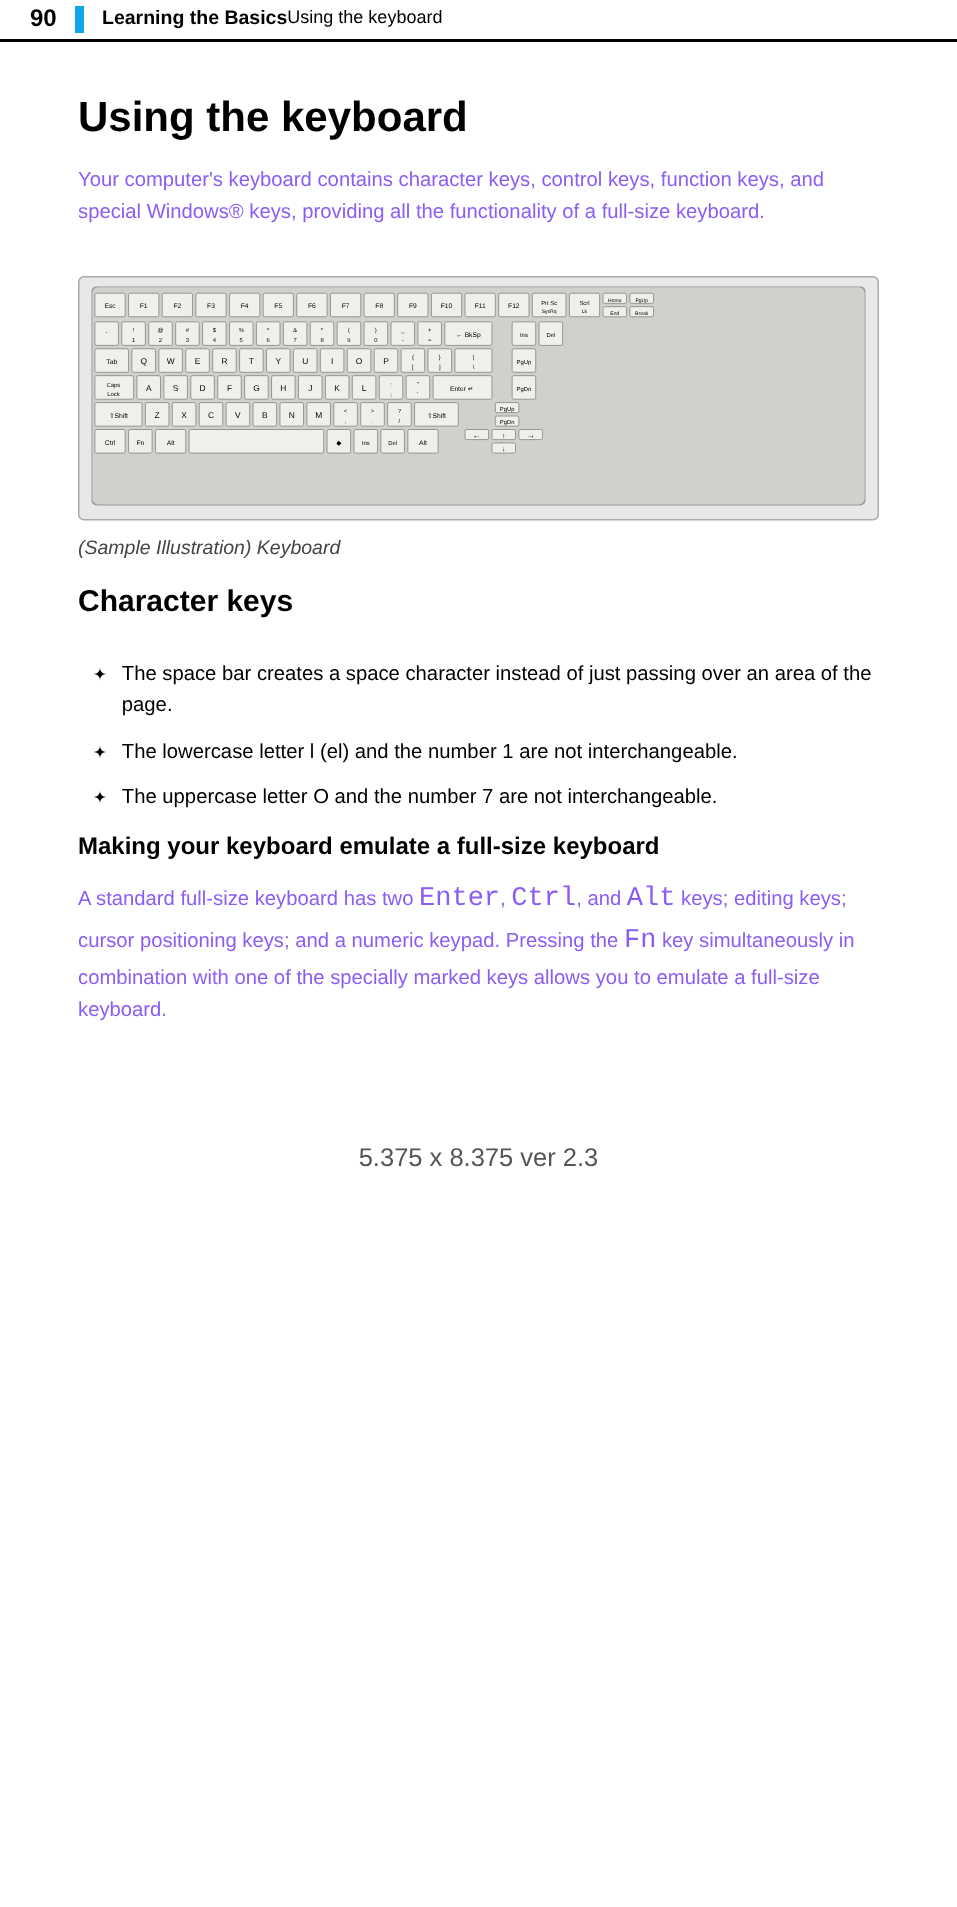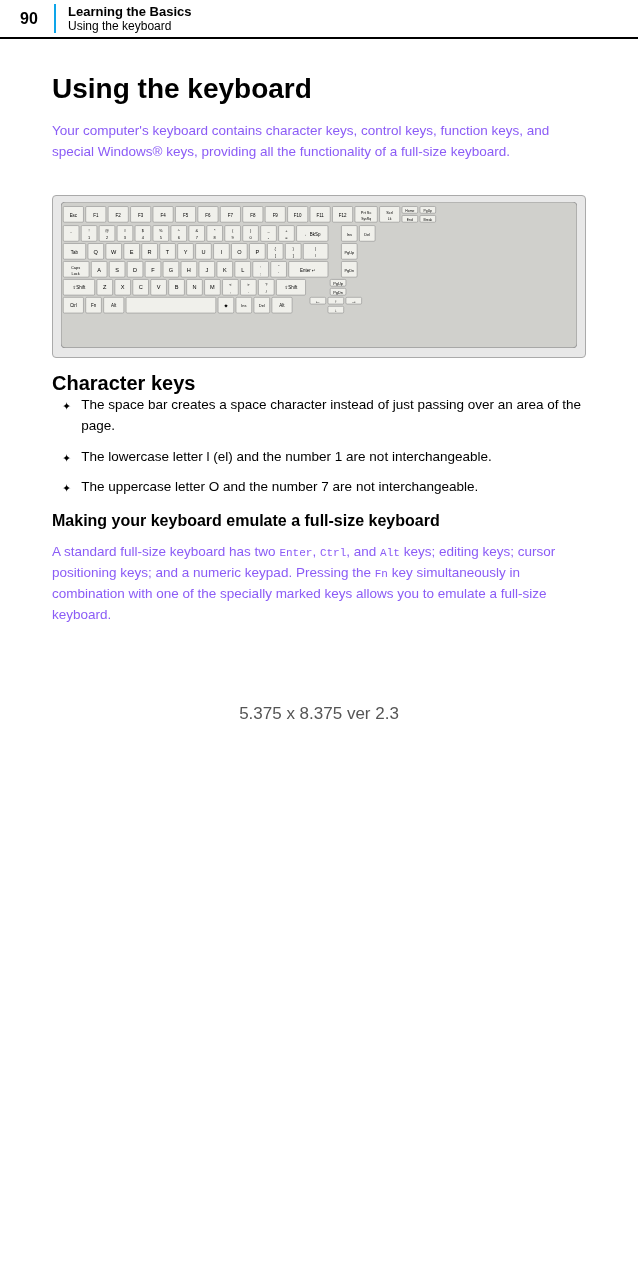--- a/index.html
+++ b/index.html
@@ -21,27 +21,27 @@
       padding: 4px 20px 4px 20px;
       margin-bottom: 0;
     }
 
     .page-number {
       font-weight: bold;
       font-size: 16px;
       min-width: 36px;
       display: flex;
       align-items: center;
-      border-right: 2px solid #0ea5e9;
+      border-right: 6px solid #0ea5e9;
       margin-right: 12px;
     }
 
     .header-titles {
       display: flex;
-      flex-direction: column;
+      flex-direction: row;
     }
 
     .header-chapter {
       font-weight: bold;
       font-size: 13px;
       color: #000;
     }
 
     .header-section {
       font-size: 12px;
@@ -90,21 +90,21 @@
       font-size: 13px;
       color: #444;
       margin-bottom: 18px;
       margin-top: 4px;
     }
 
     .section-title {
       font-size: 20px;
       font-weight: bold;
       color: #000;
-      margin-bottom: 0;
+      margin-bottom: 26px;
       margin-top: 8px;
     }
 
     .bullet-list {
       margin-left: 10px;
       margin-bottom: 14px;
     }
 
     .bullet-item {
       display: flex;
@@ -129,21 +129,21 @@
     .h2-title {
       font-size: 16px;
       font-weight: bold;
       color: #000;
       margin-bottom: 12px;
       margin-top: 8px;
     }
 
     code, .mono {
       font-family: 'Courier New', monospace;
-      font-size: 11px;
+      font-size: 18px;
     }
 
     .footer {
       text-align: center;
       font-size: 17px;
       color: #555;
       margin-top: 40px;
       padding-bottom: 16px;
     }
   </style>
@@ -446,20 +446,21 @@
       <text x="229" y="90" text-anchor="middle" font-family="Arial" font-size="5" fill="#000">←</text>
       <rect x="238" y="85" width="14" height="6" fill="#f0f0eb" stroke="#888" stroke-width="0.5" rx="1"></rect>
       <text x="245" y="90" text-anchor="middle" font-family="Arial" font-size="4" fill="#000">↑</text>
       <rect x="238" y="93" width="14" height="6" fill="#f0f0eb" stroke="#888" stroke-width="0.5" rx="1"></rect>
       <text x="245" y="98" text-anchor="middle" font-family="Arial" font-size="4" fill="#000">↓</text>
       <rect x="254" y="85" width="14" height="6" fill="#f0f0eb" stroke="#888" stroke-width="0.5" rx="1"></rect>
       <text x="261" y="90" text-anchor="middle" font-family="Arial" font-size="5" fill="#000">→</text>
     </svg>
   </div>
 
+  <p class="caption">(Sample Illustration) Keyboard</p>
 
   <h2 class="section-title">Character keys</h2>
 
 
   <div class="bullet-list">
     <div class="bullet-item">
       <span class="bullet-diamond">✦</span>
       <span class="bullet-text">The space bar creates a space character instead of just passing over an area of the page.</span>
     </div>
     <div class="bullet-item">

